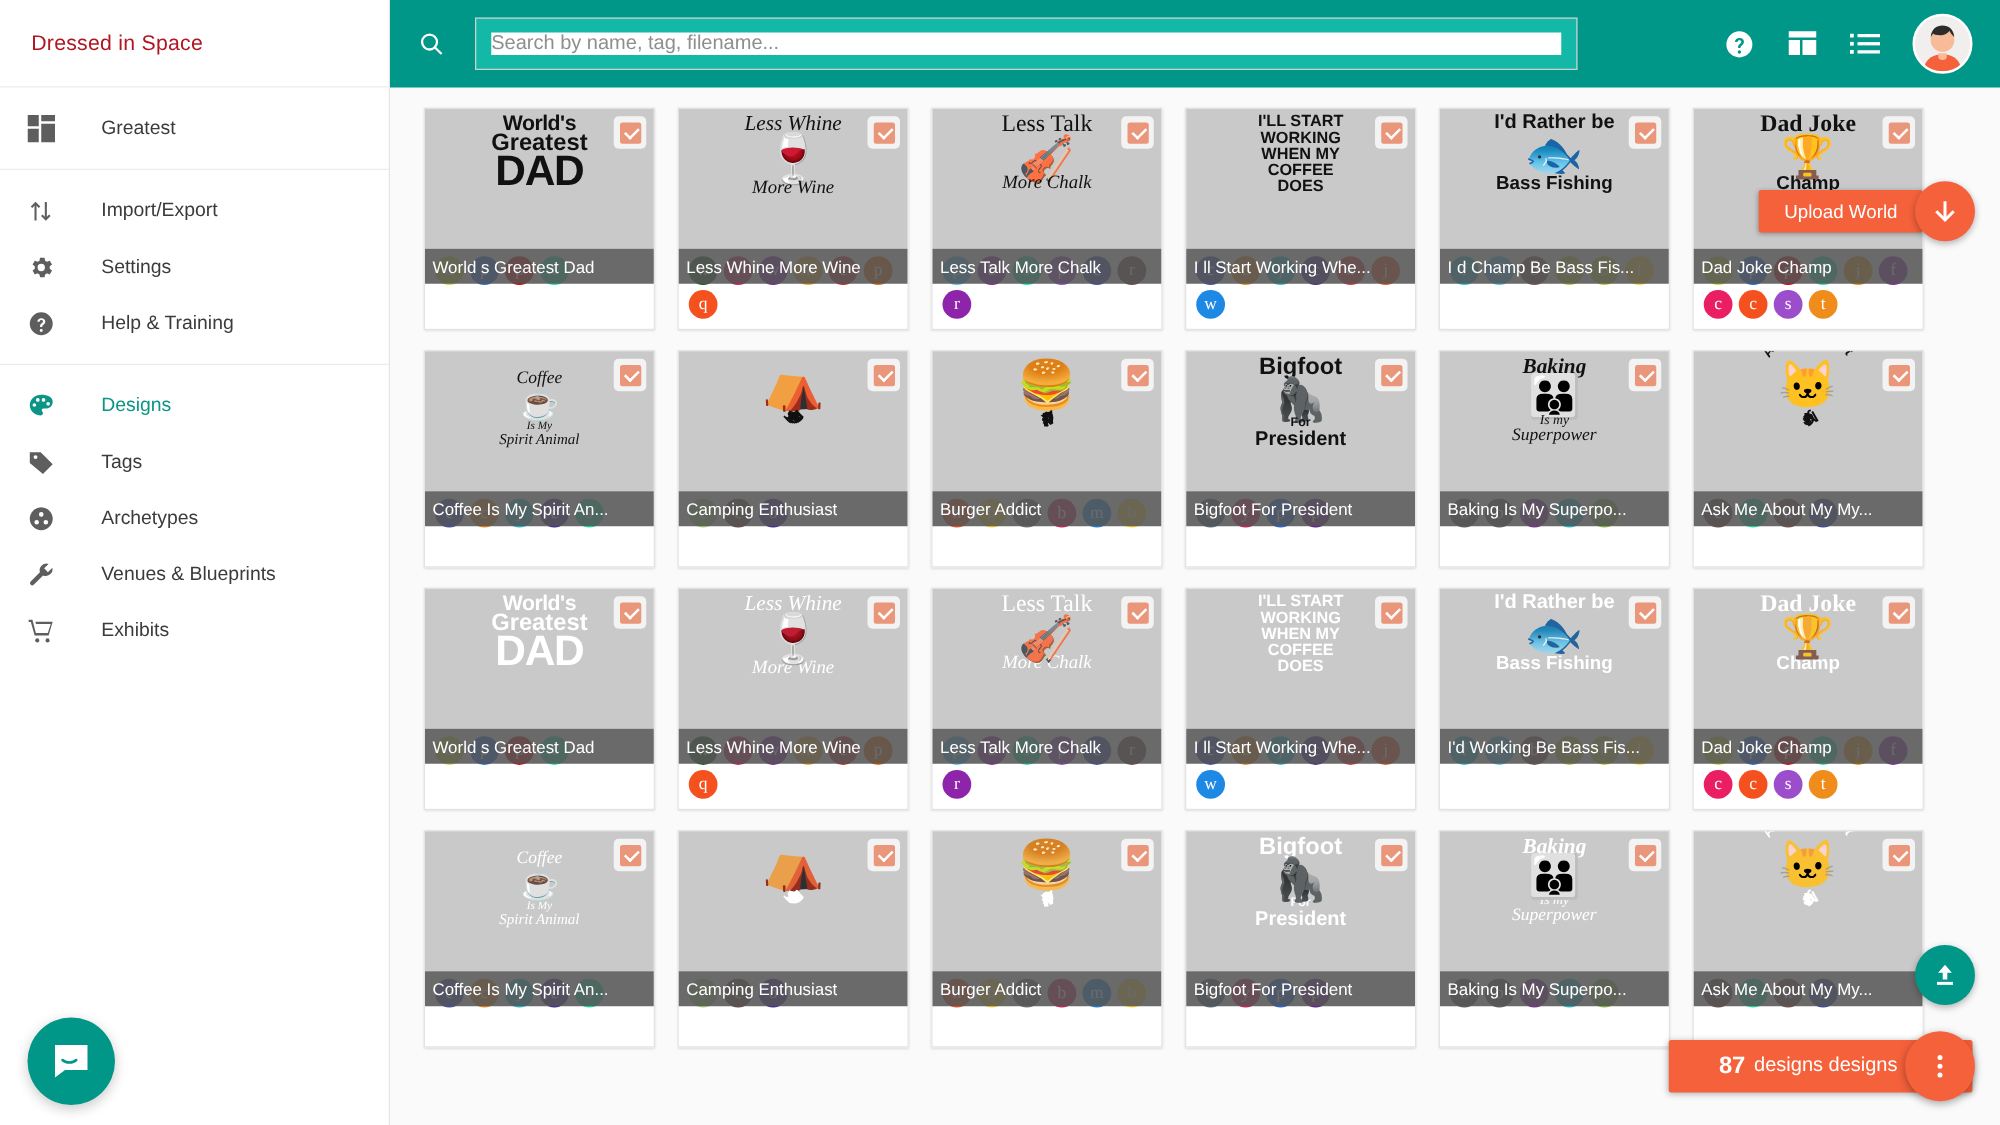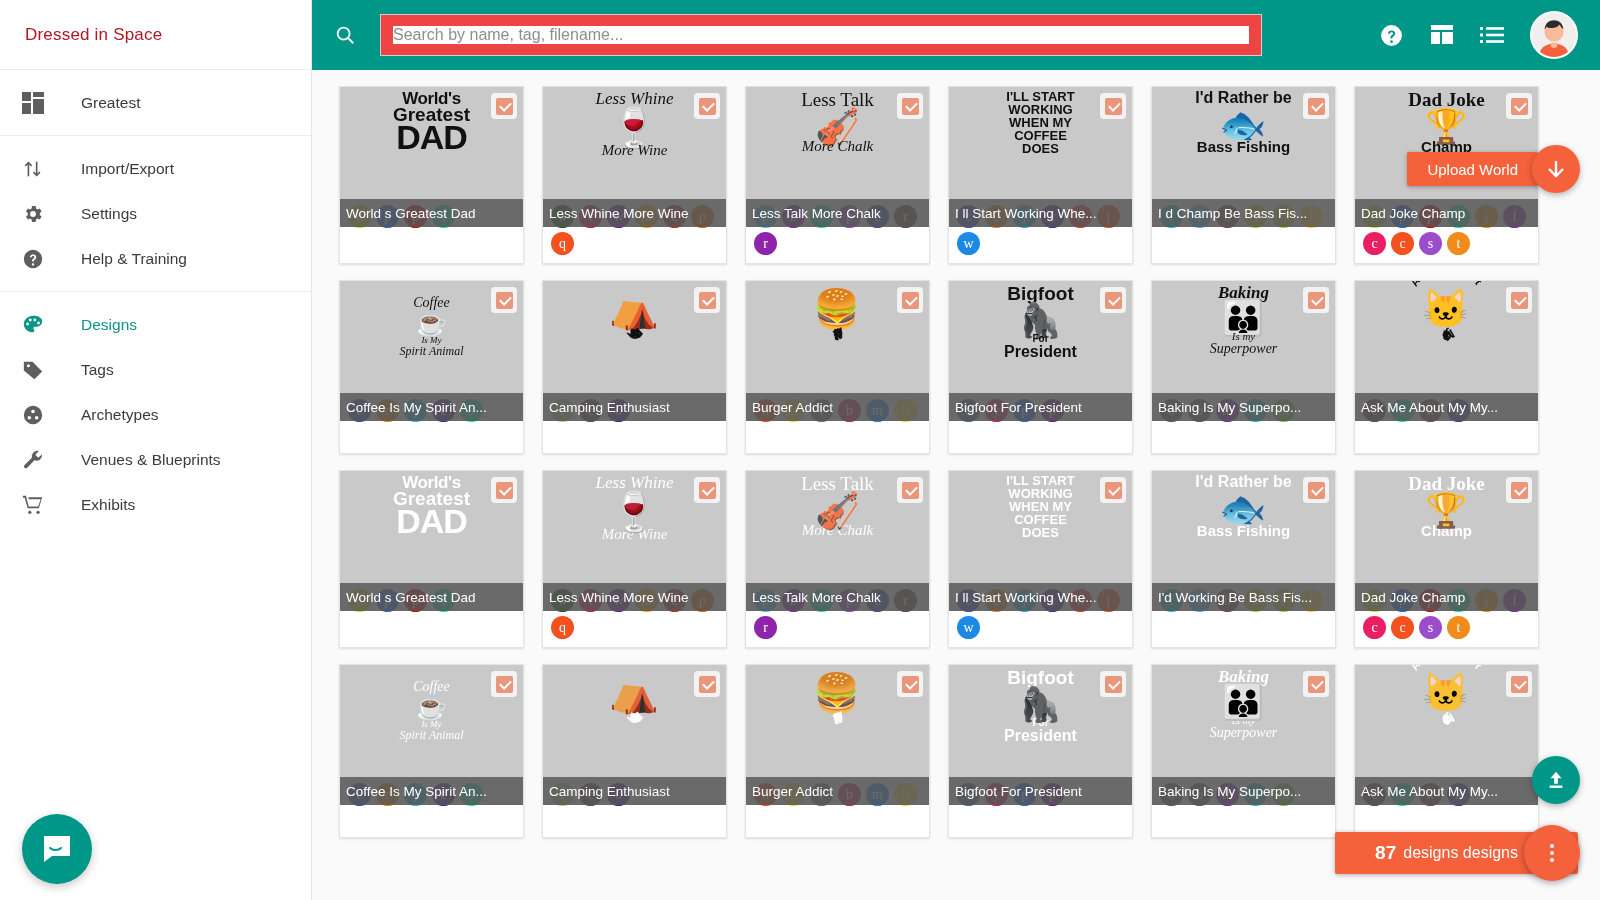--- a/index.html
+++ b/index.html
@@ -36,21 +36,21 @@
   .nav-item.active .nav-ico { color: #0a9585; }
 
   
   .main { flex: 1; position: relative; height: 900px; background: #fafafa; }
   .topbar {
     height: 70px; background: #009688; display: flex; align-items: center;
     padding: 0 22px;
   }
   .search-ico { color: #fff; margin-right: 24px; display: flex; }
   .search-box {
-    width: 882px; height: 42px; background: #ef4444; border: 1px solid #cfcfcf;
+    width: 882px; height: 42px; background: #14b8a6; border: 1px solid #cfcfcf;
     display: flex; align-items: center; padding: 12px 12px;
   }
   .search-box input {
     border: none; outline: none; width: 100%; font-size: 16px;
     color: #333; font-family: "Liberation Sans", sans-serif;
   }
   .search-box input::placeholder { color: #8e8e8e; }
   .top-actions { margin-left: auto; display: flex; align-items: center; gap: 26px; }
   .top-ico { color: #fff; display: flex; cursor: pointer; }
   .avatar {

